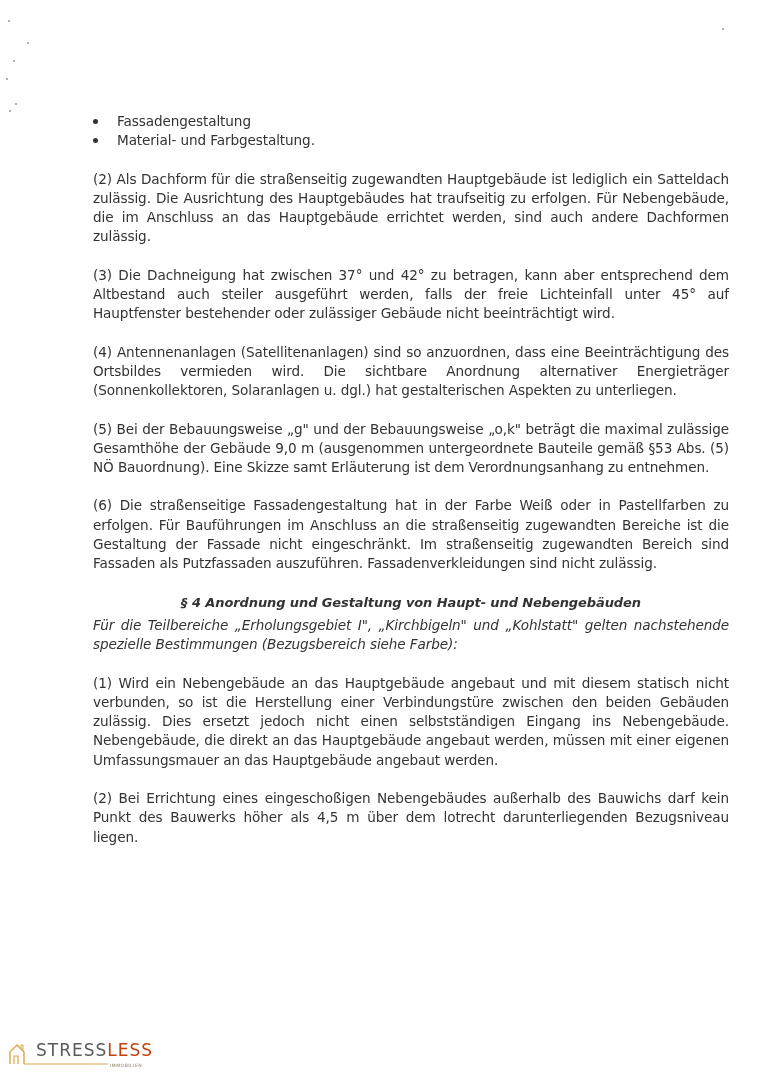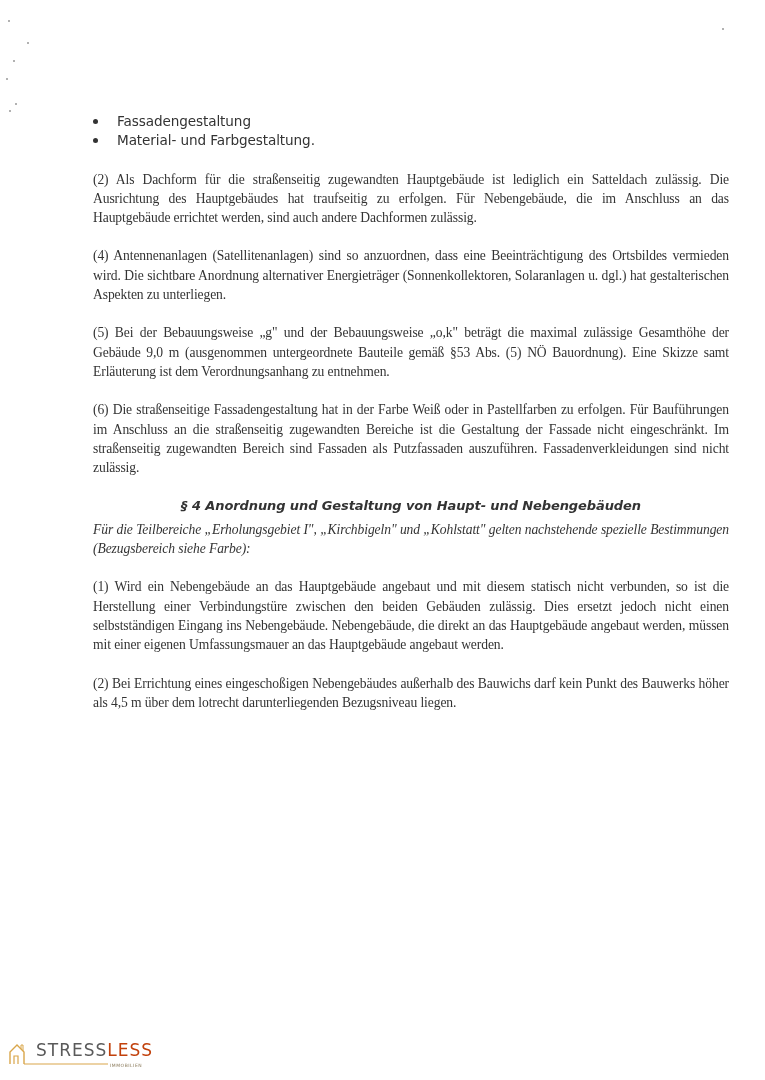--- a/index.html
+++ b/index.html
@@ -13,21 +13,21 @@
     position: absolute; left: 93px; top: 112px; width: 636px;
     font-size: 13.6px; line-height: 19.3px; letter-spacing: -0.1px;
   }
   ul.bullets { margin: 0 0 19px 0; padding: 0; list-style: none; }
   ul.bullets li { position: relative; padding-left: 24px; }
   ul.bullets li .dot {
     position: absolute; left: 0; top: 7px; width: 5px; height: 5px;
     background: #333; border-radius: 50%;
   }
   p { margin: 0 0 19px 0; text-align: justify; }
-  p.last { text-align-last: left; font-family: Liberation Serif, serif; }
+  p.last { text-align-last: left; }
   h2 {
     margin: 0 0 4px 0; text-align: center; font-size: 13px; font-weight: bold;
     font-style: italic; line-height: 19.3px;
   }
   p.intro { font-style: italic; }
   .logo { position: absolute; left: 8px; top: 1040px; width: 150px; height: 34px; }
   .logo .word {
     position: absolute; left: 28px; top: 0; font-size: 17px; letter-spacing: 1px;
     font-family: "DejaVu Sans", sans-serif; font-weight: normal; line-height: 20px;
   }
@@ -53,20 +53,21 @@
     <span style="left:722px;top:28px;"></span>
   </div>
 
   <div class="content">
     <ul class="bullets">
       <li><span class="dot"></span><span>Fassadengestaltung</span></li>
       <li><span class="dot"></span><span>Material- und Farbgestaltung.</span></li>
     </ul>
 
     <p class="last">(2) Als Dachform für die straßenseitig zugewandten Hauptgebäude ist lediglich ein Satteldach zulässig. Die Ausrichtung des Hauptgebäudes hat traufseitig zu erfolgen. Für Nebengebäude, die im Anschluss an das Hauptgebäude errichtet werden, sind auch andere Dachformen zulässig.</p>
+    <p class="last">(3) Die Dachneigung hat zwischen 37° und 42° zu betragen, kann aber entsprechend dem Altbestand auch steiler ausgeführt werden, falls der freie Lichteinfall unter 45° auf Hauptfenster bestehender oder zulässiger Gebäude nicht beeinträchtigt wird.</p>
     <p class="last">(4) Antennenanlagen (Satellitenanlagen) sind so anzuordnen, dass eine Beeinträchtigung des Ortsbildes vermieden wird. Die sichtbare Anordnung alternativer Energieträger (Sonnenkollektoren, Solaranlagen u. dgl.) hat gestalterischen Aspekten zu unterliegen.</p>
     <p class="last">(5) Bei der Bebauungsweise „g" und der Bebauungsweise „o,k" beträgt die maximal zulässige Gesamthöhe der Gebäude 9,0 m (ausgenommen untergeordnete Bauteile gemäß §53 Abs. (5) NÖ Bauordnung). Eine Skizze samt Erläuterung ist dem Verordnungsanhang zu entnehmen.</p>
     <p class="last">(6) Die straßenseitige Fassadengestaltung hat in der Farbe Weiß oder in Pastellfarben zu erfolgen. Für Bauführungen im Anschluss an die straßenseitig zugewandten Bereiche ist die Gestaltung der Fassade nicht eingeschränkt. Im straßenseitig zugewandten Bereich sind Fassaden als Putzfassaden auszuführen. Fassadenverkleidungen sind nicht zulässig.</p>
 
     <h2>§ 4 Anordnung und Gestaltung von Haupt- und Nebengebäuden</h2>
     <p class="intro last">Für die Teilbereiche „Erholungsgebiet I", „Kirchbigeln" und „Kohlstatt" gelten nachstehende spezielle Bestimmungen (Bezugsbereich siehe Farbe):</p>
     <p class="last">(1) Wird ein Nebengebäude an das Hauptgebäude angebaut und mit diesem statisch nicht verbunden, so ist die Herstellung einer Verbindungstüre zwischen den beiden Gebäuden zulässig. Dies ersetzt jedoch nicht einen selbstständigen Eingang ins Nebengebäude. Nebengebäude, die direkt an das Hauptgebäude angebaut werden, müssen mit einer eigenen Umfassungsmauer an das Hauptgebäude angebaut werden.</p>
     <p class="last">(2) Bei Errichtung eines eingeschoßigen Nebengebäudes außerhalb des Bauwichs darf kein Punkt des Bauwerks höher als 4,5 m über dem lotrecht darunterliegenden Bezugsniveau liegen.</p>
   </div>
 

